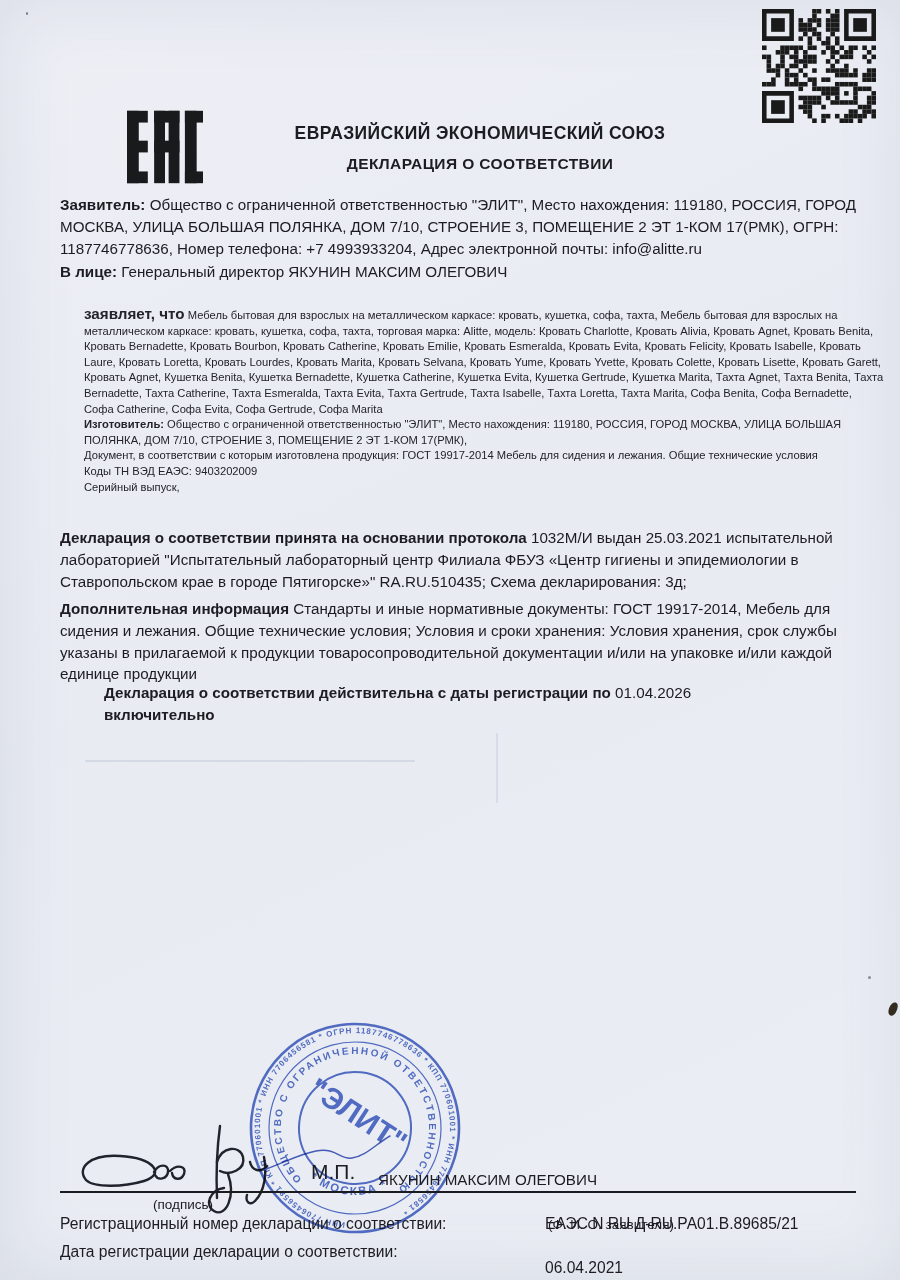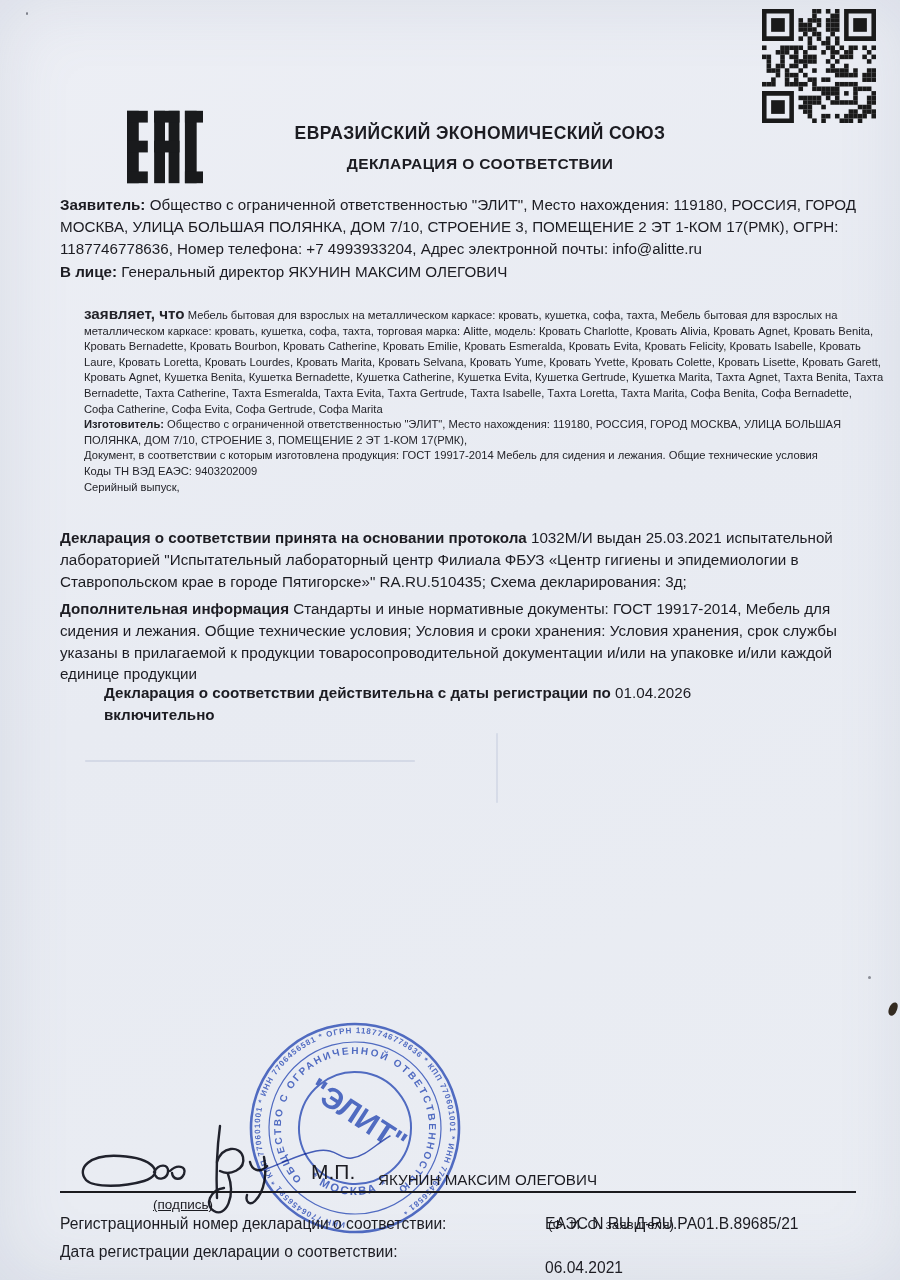--- a/index.html
+++ b/index.html
@@ -365,21 +365,21 @@
       <path d="M182,44 c2,9 11,11 17,4 m-3,-9 c3,16 1,34 -9,44 c-5,5 -10,1 -8,-6"></path>
     </g>
     <g fill="none" stroke="#4a63c0" stroke-width="1.5" stroke-linecap="round">
       <path d="M196,52 C222,42 232,36 248,33 C268,29 272,42 284,40 C298,38 308,26 322,18"></path>
     </g>
   </svg>
 
   <div class="mp">М.П.</div>
   <div class="name">ЯКУНИН МАКСИМ ОЛЕГОВИЧ</div>
   <div class="sigline"></div>
-  <div class="cap" style="left:138px;top:1197px;width:90px;text-align:center;text-decoration:underline;">(подпись)</div>
+  <div class="cap" style="left:138px;top:1197px;width:90px;text-align:center;">(подпись)</div>
   <div class="cap" style="left:484px;top:1197px;width:190px;text-align:right;margin-top:20px;">(Ф. И. О. заявителя)</div>
 
   <div class="regrow-label" style="top:1215px;">Регистрационный номер декларации о соответствии:</div>
   <div class="regrow-value" style="top:1215px;">ЕАЭС N RU Д-RU.РА01.В.89685/21</div>
   <div class="regrow-label" style="top:1243px;">Дата регистрации декларации о соответствии:</div>
   <div class="regrow-value" style="top:1243px;margin-top:16px;">06.04.2021</div>
 
 </div>
 
 </body></html>

